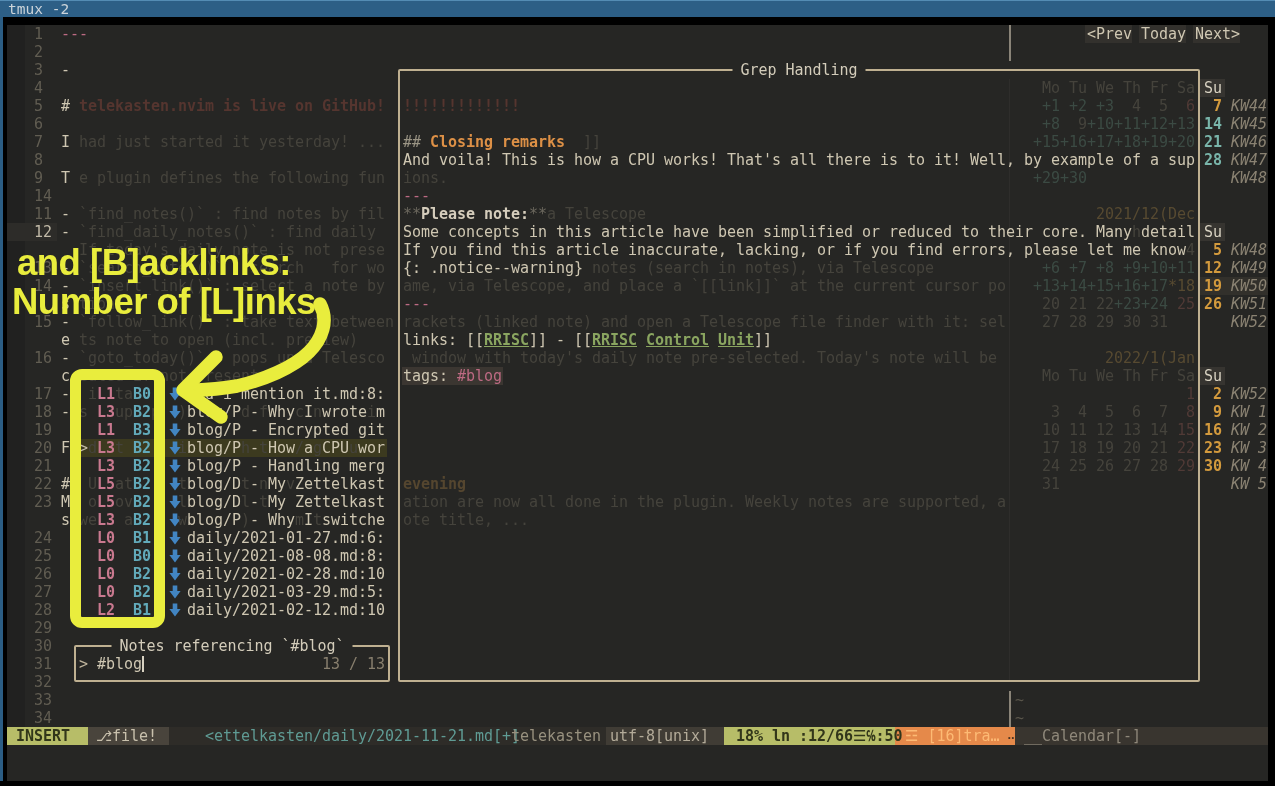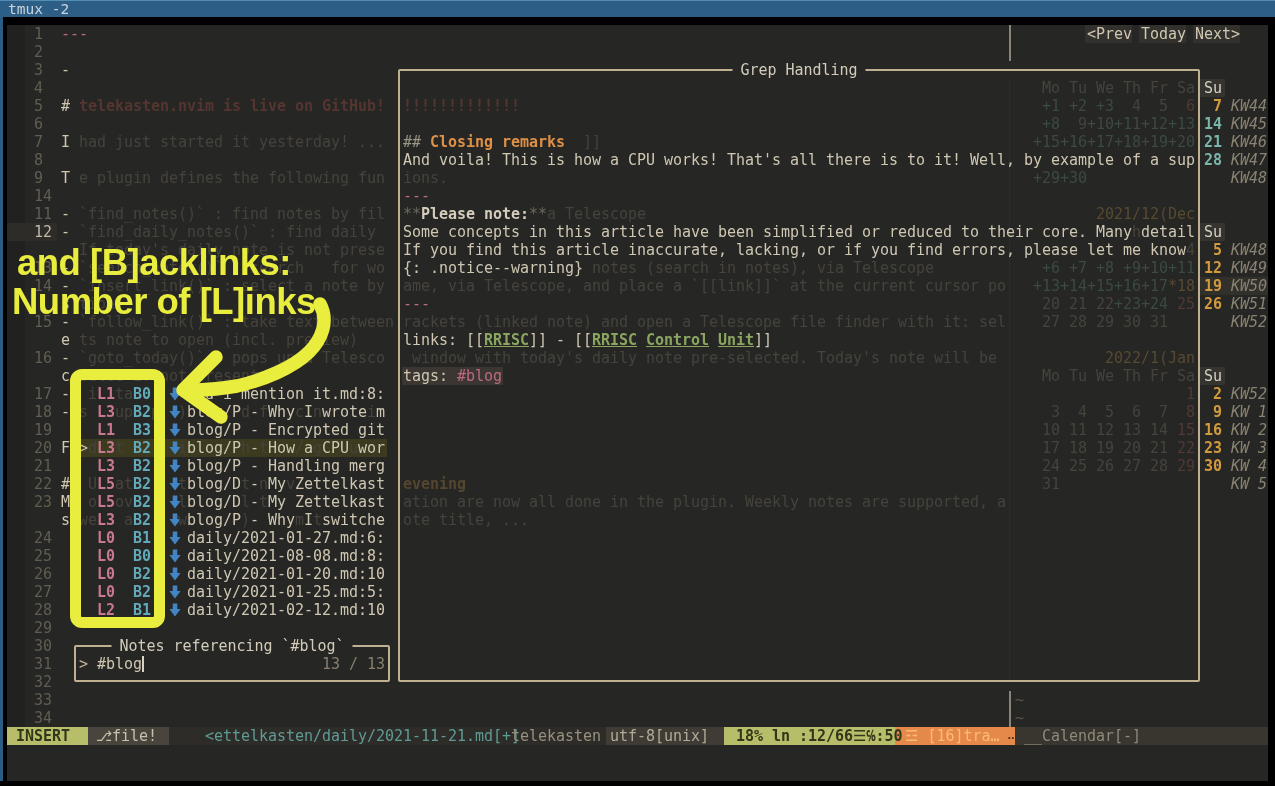--- a/index.html
+++ b/index.html
@@ -98,24 +98,24 @@
             <path d="M3.7 0.5 H8.3 V6 H11.6 L6 13.4 L0.4 6 H3.7 Z" fill="#4285c2"></path>
           </svg></span><span class="seg" style="left: 171px; color: rgb(69, 67, 60);">w</span><span class="seg" style="left: 180px; color: rgb(207, 199, 178);">blog/P</span><span class="seg" style="left: 234px; color: rgb(69, 67, 60);">)</span><span class="seg" style="left: 243px; color: rgb(207, 199, 178);">-</span><span class="seg" style="left: 261px; color: rgb(207, 199, 178);">Why</span><span class="seg" style="left: 288px; color: rgb(69, 67, 60);">m</span><span class="seg" style="left: 297px; color: rgb(207, 199, 178);">I</span><span class="seg" style="left: 306px; color: rgb(69, 67, 60);">t</span><span class="seg" style="left: 315px; color: rgb(207, 199, 178);">switche</span><span class="seg" style="left: 396px; color: rgb(69, 67, 60);">ote title, ...</span></div>
       <div class="trow" style="top: 504px;"><span class="seg" style="left: 27px; color: rgb(97, 93, 82);">24</span><span class="seg b" style="left: 90px; color: rgb(201, 121, 143);">L0</span><span class="seg b" style="left: 126px; color: rgb(98, 170, 186);">B1</span><span class="seg" style="left: 162px; color: rgb(66, 133, 194);"><svg width="12" height="14" viewBox="0 0 12 14" style="margin-top:2px">
             <path d="M3.7 0.5 H8.3 V6 H11.6 L6 13.4 L0.4 6 H3.7 Z" fill="#4285c2"></path>
           </svg></span><span class="seg" style="left: 180px; color: rgb(207, 199, 178);">daily/2021-01-27.md:6:</span></div>
       <div class="trow" style="top: 522px;"><span class="seg" style="left: 27px; color: rgb(97, 93, 82);">25</span><span class="seg b" style="left: 90px; color: rgb(201, 121, 143);">L0</span><span class="seg b" style="left: 126px; color: rgb(98, 170, 186);">B0</span><span class="seg" style="left: 162px; color: rgb(66, 133, 194);"><svg width="12" height="14" viewBox="0 0 12 14" style="margin-top:2px">
             <path d="M3.7 0.5 H8.3 V6 H11.6 L6 13.4 L0.4 6 H3.7 Z" fill="#4285c2"></path>
           </svg></span><span class="seg" style="left: 180px; color: rgb(207, 199, 178);">daily/2021-08-08.md:8:</span></div>
       <div class="trow" style="top: 540px;"><span class="seg" style="left: 27px; color: rgb(97, 93, 82);">26</span><span class="seg b" style="left: 90px; color: rgb(201, 121, 143);">L0</span><span class="seg b" style="left: 126px; color: rgb(98, 170, 186);">B2</span><span class="seg" style="left: 162px; color: rgb(66, 133, 194);"><svg width="12" height="14" viewBox="0 0 12 14" style="margin-top:2px">
             <path d="M3.7 0.5 H8.3 V6 H11.6 L6 13.4 L0.4 6 H3.7 Z" fill="#4285c2"></path>
-          </svg></span><span class="seg" style="left: 180px; color: rgb(207, 199, 178);">daily/2021-01-20.md:10</span></div>
+          </svg></span><span class="seg" style="left: 180px; color: rgb(207, 199, 178);">daily/2021-02-28.md:10</span></div>
       <div class="trow" style="top: 558px;"><span class="seg" style="left: 27px; color: rgb(97, 93, 82);">27</span><span class="seg b" style="left: 90px; color: rgb(201, 121, 143);">L0</span><span class="seg b" style="left: 126px; color: rgb(98, 170, 186);">B2</span><span class="seg" style="left: 162px; color: rgb(66, 133, 194);"><svg width="12" height="14" viewBox="0 0 12 14" style="margin-top:2px">
             <path d="M3.7 0.5 H8.3 V6 H11.6 L6 13.4 L0.4 6 H3.7 Z" fill="#4285c2"></path>
-          </svg></span><span class="seg" style="left: 180px; color: rgb(207, 199, 178);">daily/2021-01-25.md:5:</span></div>
+          </svg></span><span class="seg" style="left: 180px; color: rgb(207, 199, 178);">daily/2021-03-29.md:5:</span></div>
       <div class="trow" style="top: 576px;"><span class="seg" style="left: 27px; color: rgb(97, 93, 82);">28</span><span class="seg b" style="left: 90px; color: rgb(201, 121, 143);">L2</span><span class="seg b" style="left: 126px; color: rgb(98, 170, 186);">B1</span><span class="seg" style="left: 162px; color: rgb(66, 133, 194);"><svg width="12" height="14" viewBox="0 0 12 14" style="margin-top:2px">
             <path d="M3.7 0.5 H8.3 V6 H11.6 L6 13.4 L0.4 6 H3.7 Z" fill="#4285c2"></path>
           </svg></span><span class="seg" style="left: 180px; color: rgb(207, 199, 178);">daily/2021-02-12.md:10</span></div>
       <div class="trow" style="top: 594px;"><span class="seg" style="left: 27px; color: rgb(97, 93, 82);">29</span></div>
       <div class="trow" style="top: 612px;"><span class="seg" style="left: 27px; color: rgb(97, 93, 82);">30</span></div>
       <div class="trow" style="top: 630px;"><span class="seg" style="left: 27px; color: rgb(97, 93, 82);">31</span><span class="seg" style="left: 72px; color: rgb(191, 180, 156);">&gt;</span><span class="seg" style="left: 90px; color: rgb(207, 199, 178);">#blog</span><span class="seg" style="left: 315px; color: rgb(136, 127, 110);">13 / 13</span></div>
       <div class="trow" style="top: 648px;"><span class="seg" style="left: 27px; color: rgb(97, 93, 82);">32</span></div>
       <div class="trow" style="top: 666px;"><span class="seg" style="left: 27px; color: rgb(97, 93, 82);">33</span><span class="seg" style="left: 1008px; color: rgb(90, 86, 75);">~</span></div>
       <div class="trow" style="top: 684px;"><span class="seg" style="left: 27px; color: rgb(97, 93, 82);">34</span><span class="seg" style="left: 1008px; color: rgb(90, 86, 75);">~</span></div>
       <div class="float-box" style="left: 391px; top: 44px; width: 802px; height: 613px; border-color: rgb(191, 176, 145);">

